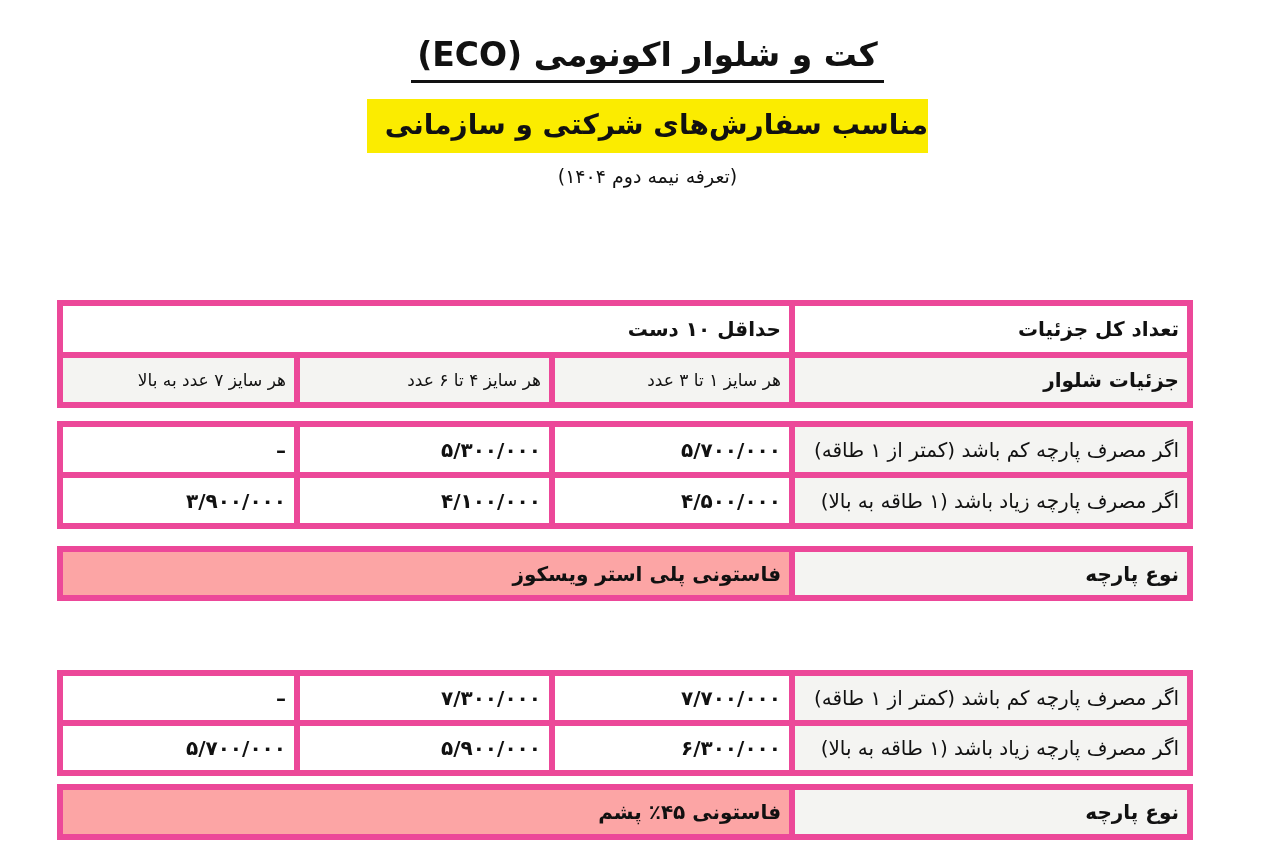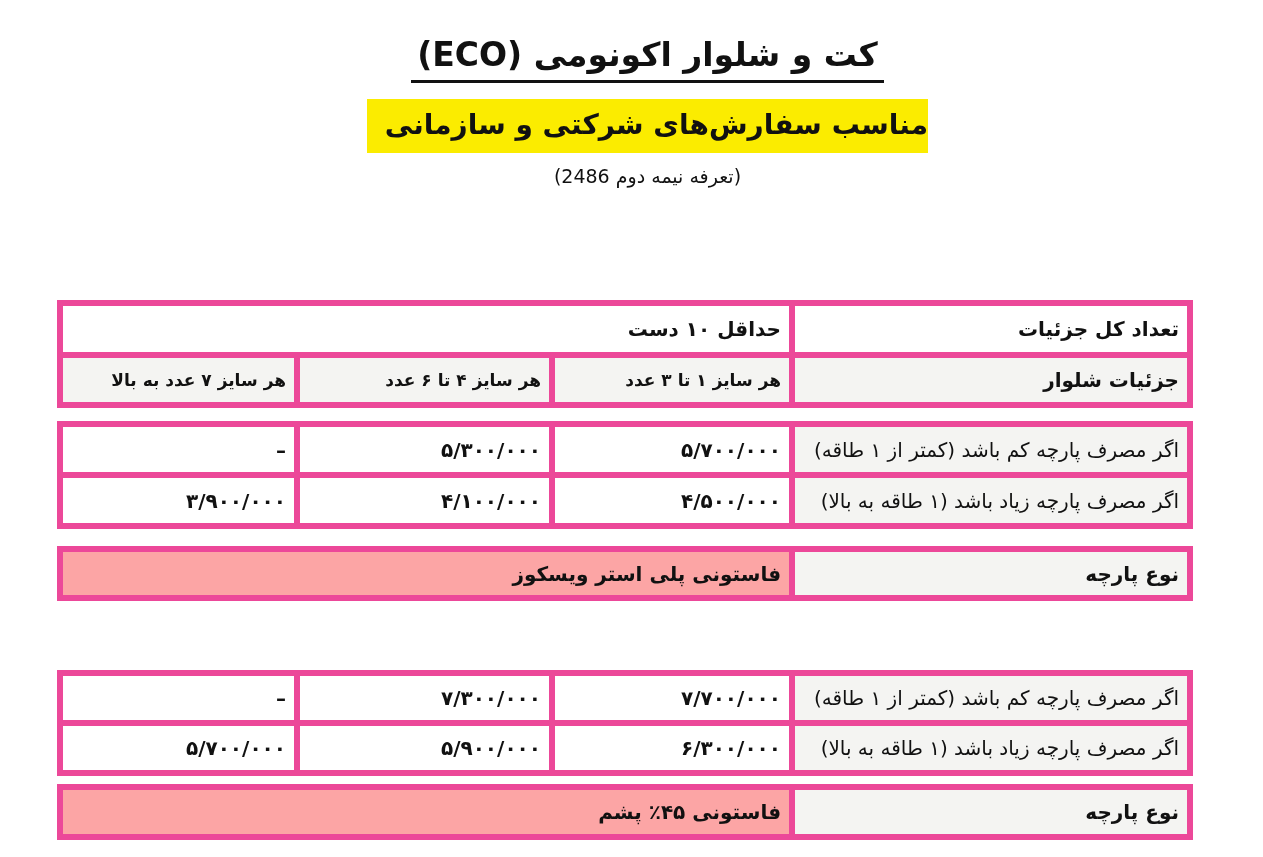--- a/index.html
+++ b/index.html
@@ -62,21 +62,21 @@
   col.c-s46 { width: 255px; }
   col.c-s7  { width: 237px; }
   .h44 td { height: 44px; }
   .h46 td { height: 46px; }
   .h45 td { height: 45px; }
   .h43 td { height: 43px; }
   td.gray { background: #f4f4f2; }
   td.white { background: #ffffff; }
   td.blue { background: #fca5a5; }
   td.bold { font-weight: bold; font-size: 20px; }
-  td.szhdr { font-weight: bold; font-size: 17px; }
+  td.szhdr { font-weight: normal; font-size: 17px; }
   td.num { font-weight: bold; font-size: 20px; background: #ffffff; }
   td.lbl { font-weight: normal; font-size: 20px; }
   td.minorder {
     background: #ffffff;
     font-weight: bold;
     font-size: 20px;
     border: 5px solid #c3191c;
   }
   .gap13 { height: 13px; }
   .gap17 { height: 17px; }
@@ -86,21 +86,21 @@
 </head>
 <body>
 
 <div class="page">
 
   <div class="header">
     <h1 class="title">کت و شلوار اکونومی (ECO)</h1>
     <div class="sub-wrap">
       <span class="subtitle">مناسب سفارش‌های شرکتی و سازمانی</span>
     </div>
-    <div class="note">(تعرفه نیمه دوم 2486)</div>
+    <div class="note">(تعرفه نیمه دوم ۱۴۰۴)</div>
   </div>
 
   <div class="tables">
 
     <table class="tbl">
       <colgroup>
           <col class="c-label">
           <col class="c-s13">
           <col class="c-s46">
           <col class="c-s7">

